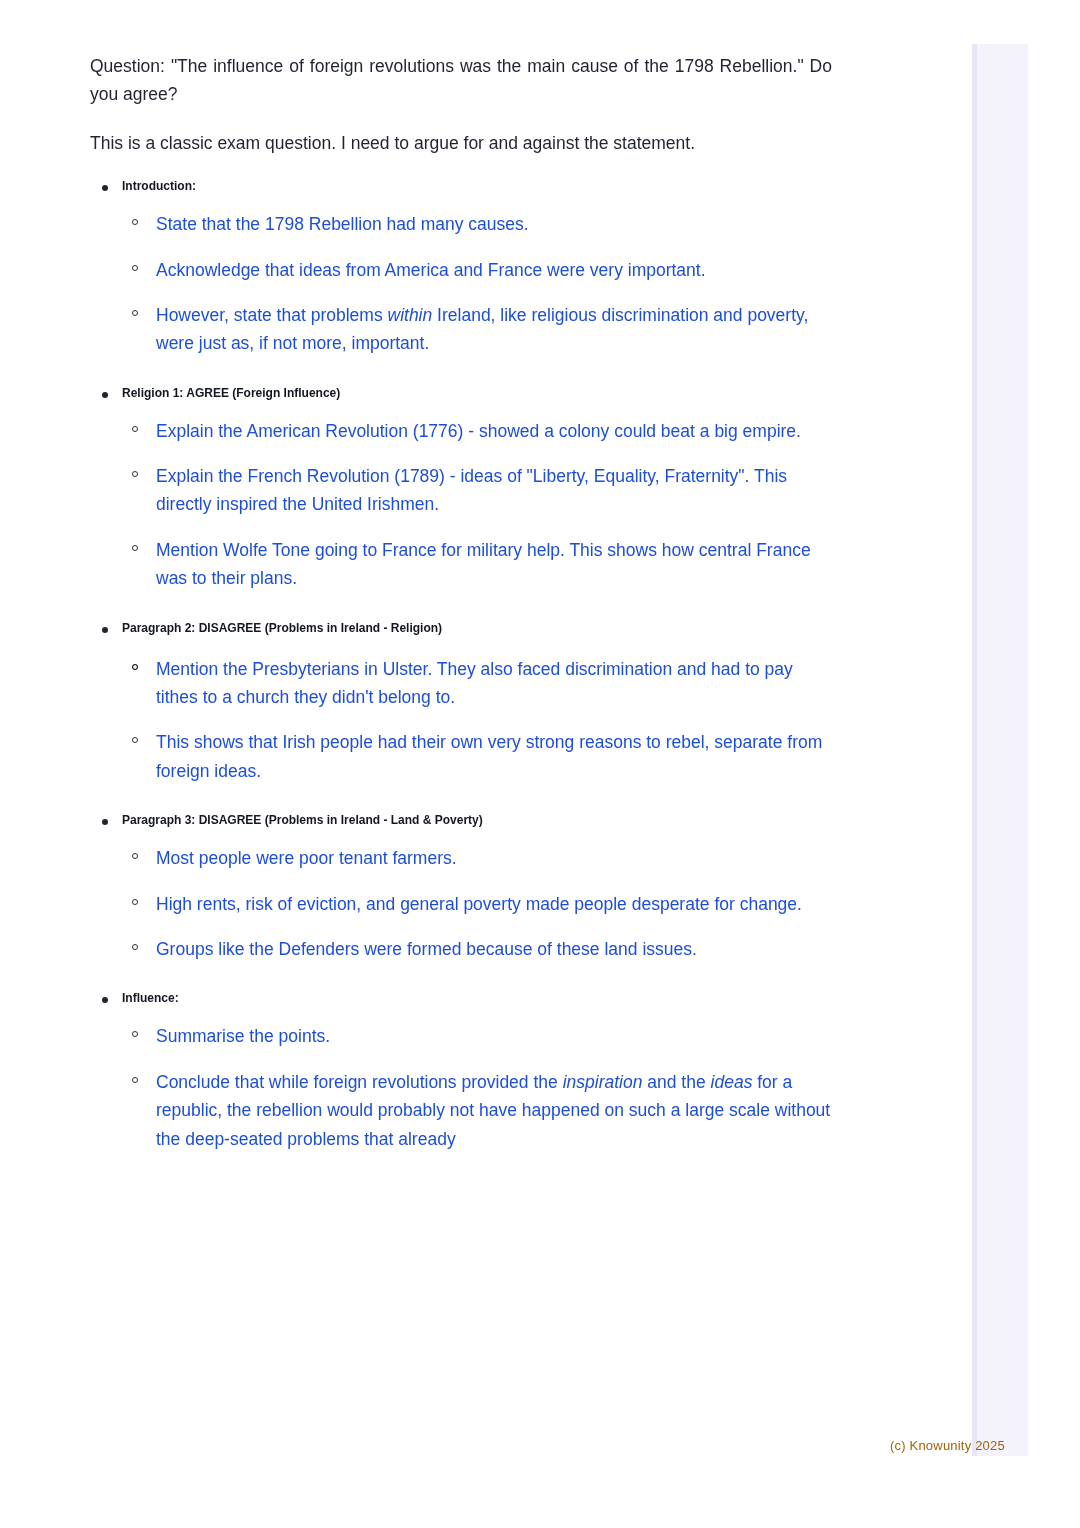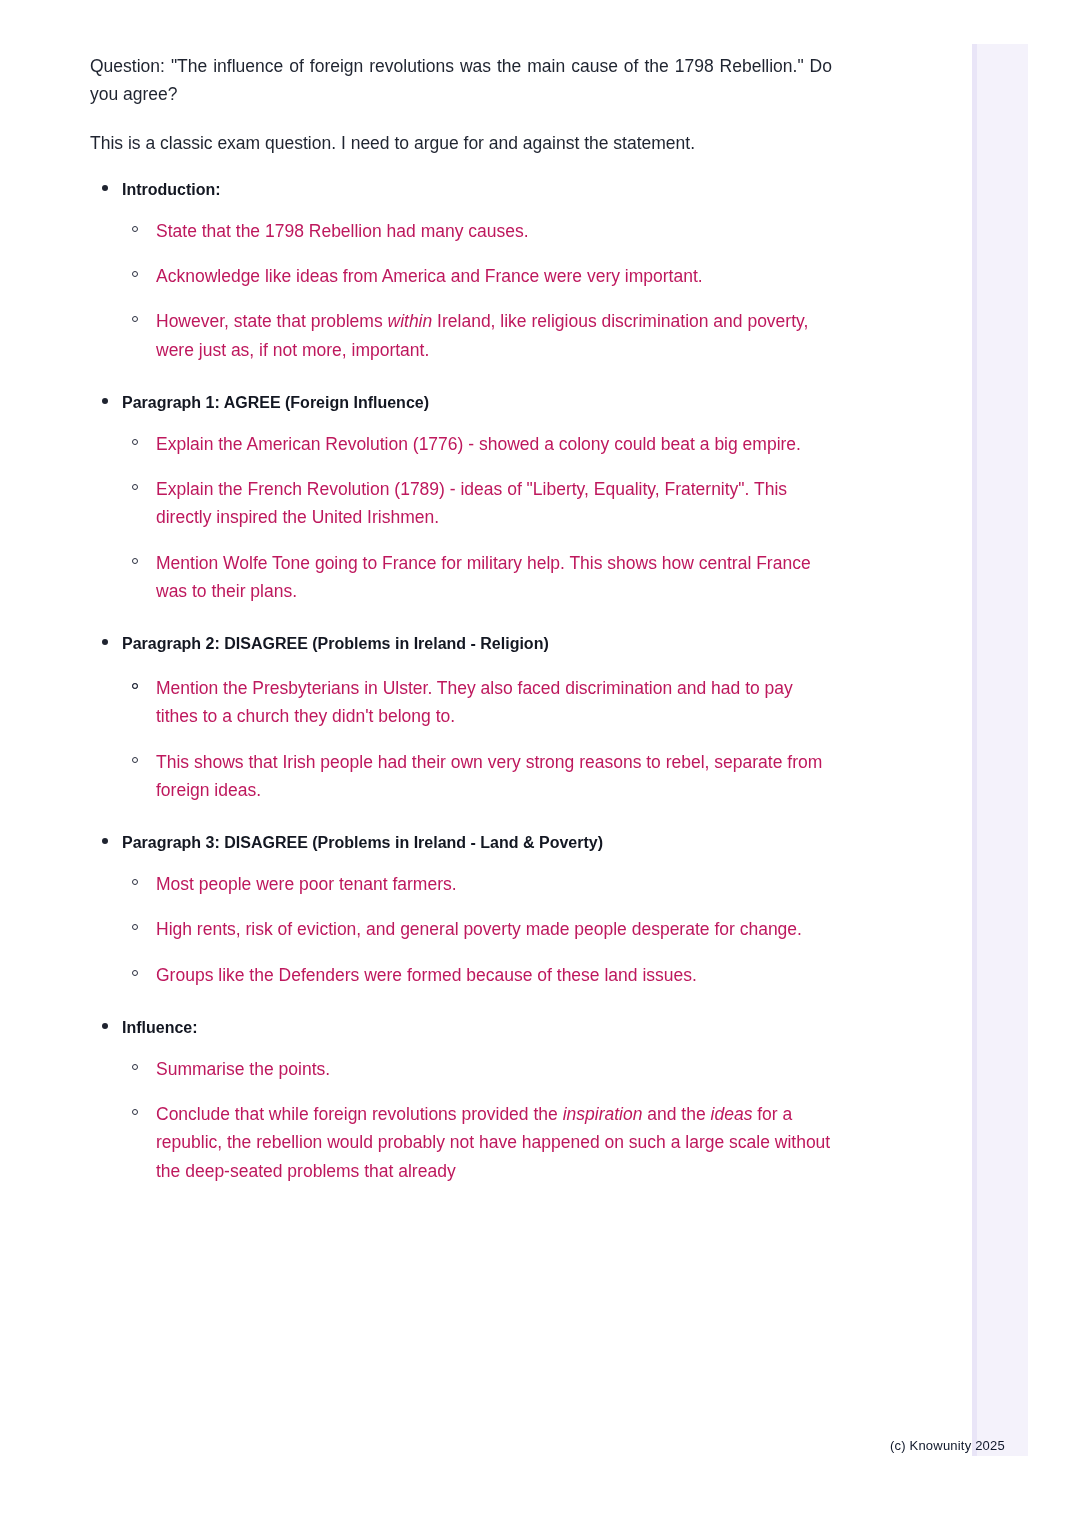--- a/index.html
+++ b/index.html
@@ -72,59 +72,59 @@
   li.l1 > .bullet1 {
     position: absolute;
     left: 12px;
     top: 8px;
     width: 6px;
     height: 6px;
     border-radius: 50%;
     background: #1f2430;
   }
   .l1-label {
-    font-size: 16px;
+    font-size: 12px;
     font-weight: bold;
     line-height: 1.6;
     color: #131722;
     display: block;
     margin-bottom: 4px;
   }
   ul.level2 {
     list-style: none;
     margin: 14px 0 26px 0;
     padding: 0;
   }
   li.l2 {
     position: relative;
     padding-left: 34px;
     margin-bottom: 17px;
     font-size: 17.5px;
     line-height: 1.62;
-    color: #be185d;
+    color: #1d4ed8;
   }
   li.l2:last-child { margin-bottom: 0; }
   li.l2 > .bullet2 {
     position: absolute;
     left: 10px;
     top: 9px;
     width: 6px;
     height: 6px;
     border-radius: 50%;
     border: 1.3px solid #2b3040;
     background: transparent;
     box-sizing: border-box;
   }
 
   .watermark {
     position: absolute;
     left: 890px;
     top: 1438px;
     font-size: 13px;
-    color: #0f172a;
+    color: #a16207;
     letter-spacing: 0.2px;
     white-space: nowrap;
   }
 </style>
 </head>
 <body>
 
 <div class="page">
 
   <div class="side-band"></div>
@@ -141,32 +141,32 @@
       <li class="l1">
         <span class="bullet1"></span>
         <span class="l1-label">Introduction:</span>
         <ul class="level2">
           <li class="l2">
             <span class="bullet2"></span>
             <span>State that the 1798 Rebellion had many causes.</span>
           </li>
           <li class="l2">
             <span class="bullet2"></span>
-            <span>Acknowledge like ideas from America and France were very important.</span>
+            <span>Acknowledge that ideas from America and France were very important.</span>
           </li>
           <li class="l2">
             <span class="bullet2"></span>
             <span>However, state that problems </span><em>within</em><span> Ireland, like religious discrimination and poverty, were just as, if not more, important.</span>
           </li>
         </ul>
       </li>
 
       <li class="l1">
         <span class="bullet1"></span>
-        <span class="l1-label">Paragraph 1: AGREE (Foreign Influence)</span>
+        <span class="l1-label">Religion 1: AGREE (Foreign Influence)</span>
         <ul class="level2">
           <li class="l2">
             <span class="bullet2"></span>
             <span>Explain the American Revolution (1776) - showed a colony could beat a big empire.</span>
           </li>
           <li class="l2">
             <span class="bullet2"></span>
             <span>Explain the French Revolution (1789) - ideas of "Liberty, Equality, Fraternity". This directly inspired the United Irishmen.</span>
           </li>
           <li class="l2">

